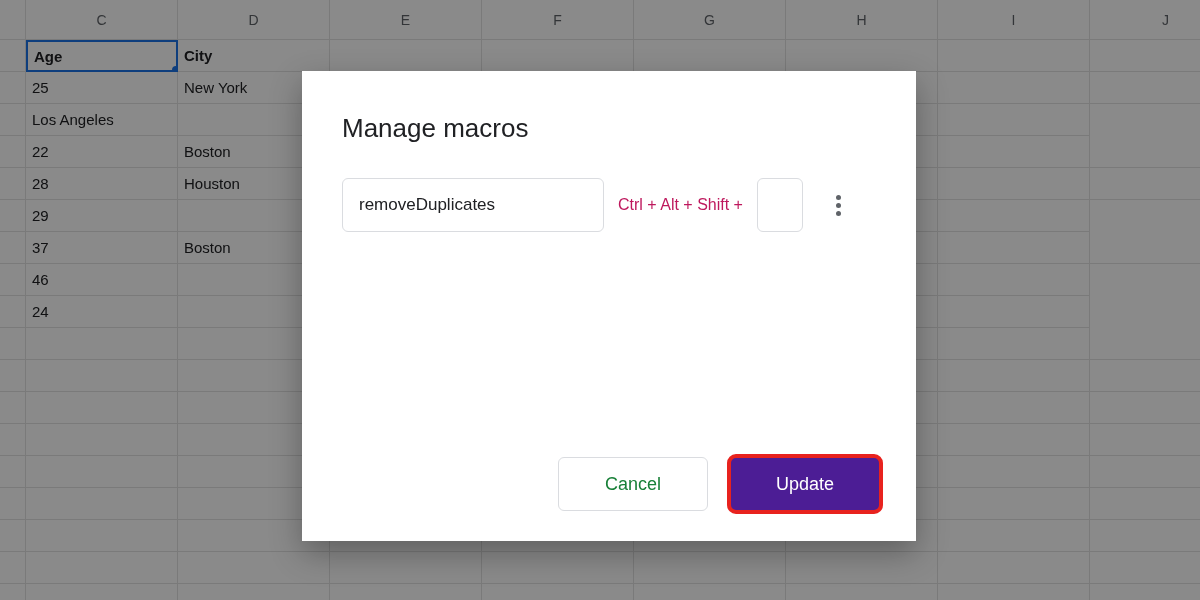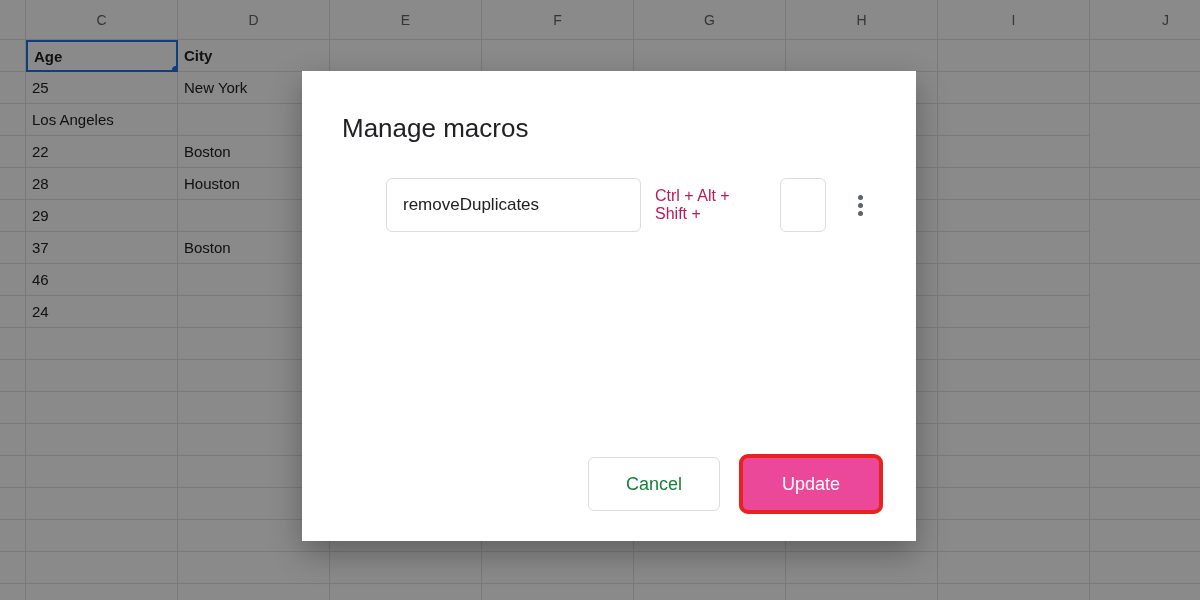--- a/index.html
+++ b/index.html
@@ -101,21 +101,20 @@
     .dialog-title {
       font-family: "Google Sans", "Segoe UI", Arial, sans-serif;
       font-size: 26px;
       font-weight: 400;
       color: #202124;
       padding: 42px 40px 0 40px;
     }
     .dialog-body {
       padding: 34px 40px 0 40px;
       flex: 1 1 auto;
-      margin-left: 44px;
     }
     .macro-row {
       display: flex;
       align-items: center;
       gap: 14px;
     }
     .macro-name-input {
       width: 262px;
       height: 54px;
       border: 1px solid #dadce0;
@@ -166,33 +165,33 @@
       padding: 0 36px 30px 40px;
       align-items: center;
     }
     .btn {
       height: 54px;
       border-radius: 6px;
       font-size: 18px;
       font-family: "Google Sans", "Segoe UI", Arial, sans-serif;
       font-weight: 500;
       cursor: pointer;
-      padding: 0 28px;
+      padding: 0 46px;
       display: flex;
       align-items: center;
       justify-content: center;
     }
     .btn-cancel {
       background: #fff;
       color: #188038;
       border: 1px solid #dadce0;
       min-width: 132px;
     }
     .btn-update {
-      background: #ec4899;
+      background: #4c1d95;
       color: #fff;
       border: none;
       min-width: 138px;
     }
     .highlight-frame {
       outline: 4px solid #e8221e;
       outline-offset: -1px;
     }
   </style>
 </head>

